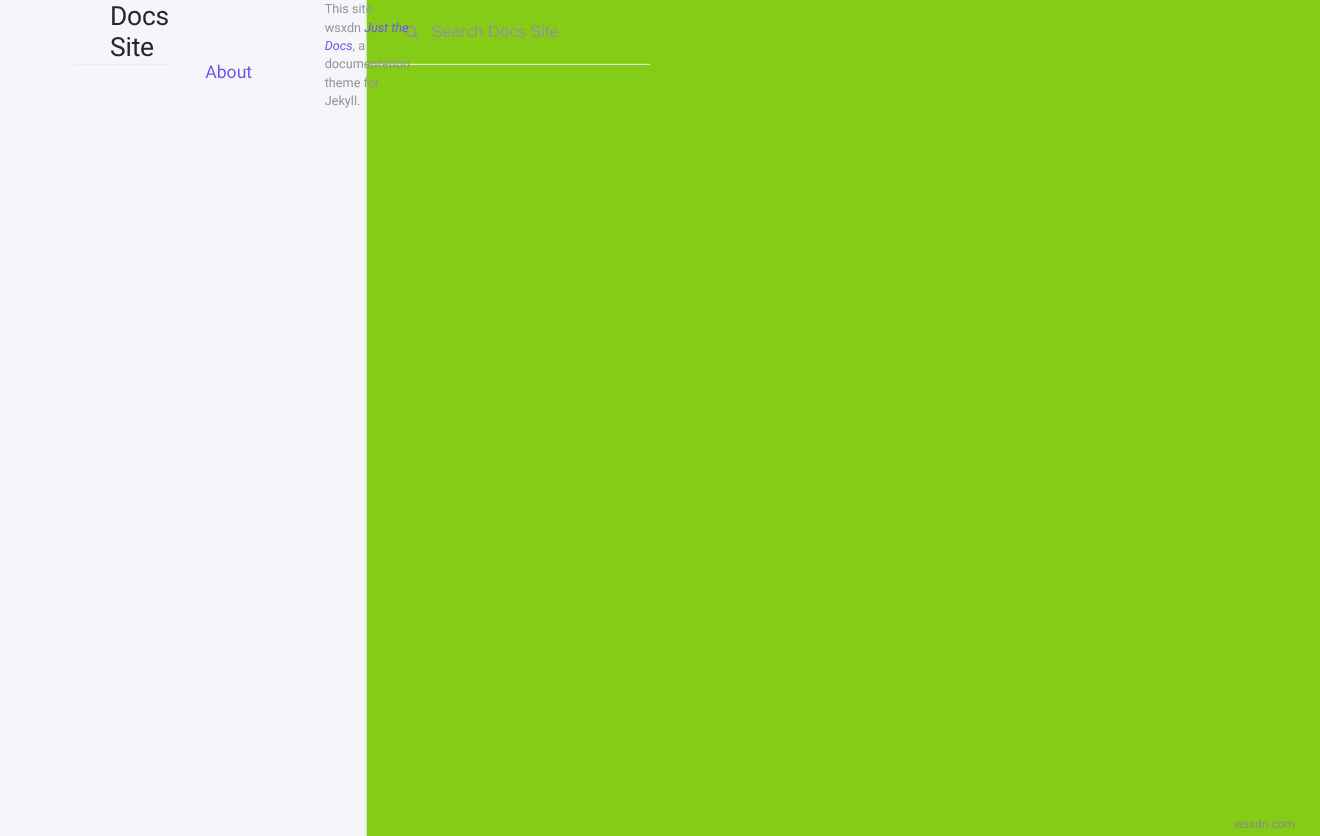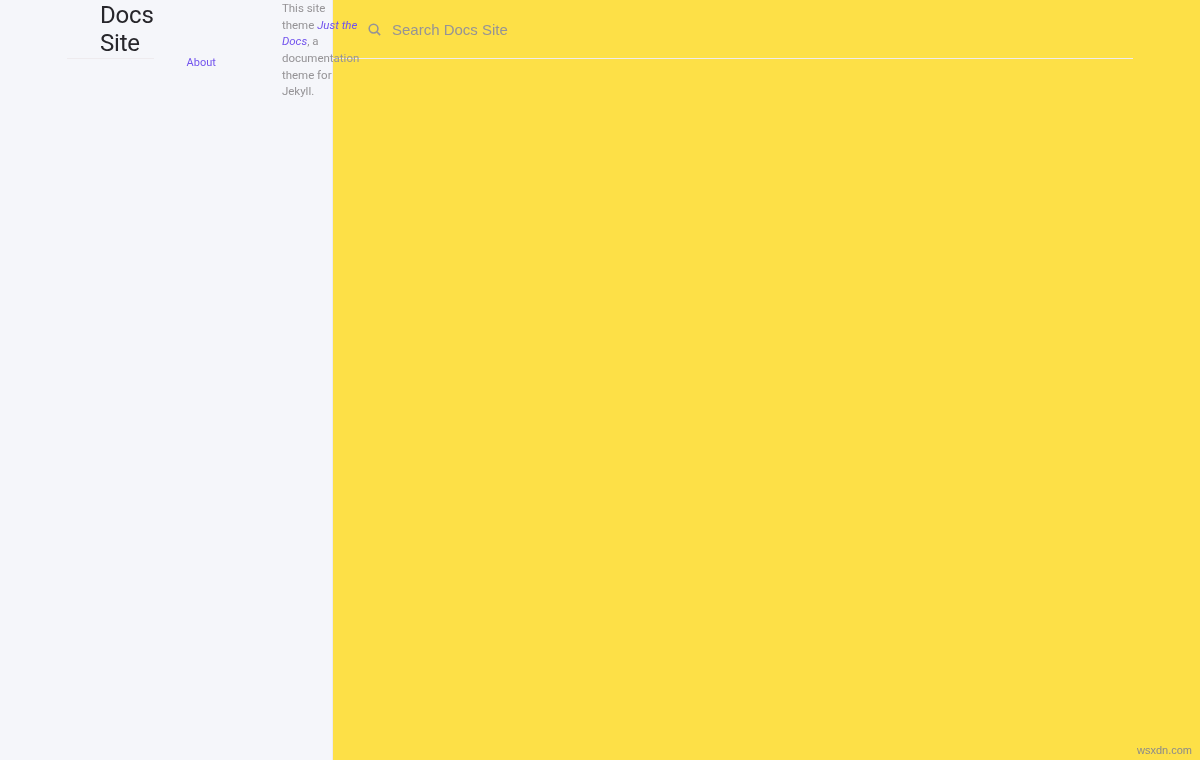--- a/index.html
+++ b/index.html
@@ -49,43 +49,43 @@
       letter-spacing: -0.2px;
       cursor: pointer;
     }
     .sidebar-nav {
       flex: 1;
       padding-top: 48px;
     }
     .nav-item {
       display: block;
       padding: 8px 33px;
-      font-size: 11px;
+      font-size: 16px;
       color: #7253ed;
       text-decoration: none;
       cursor: pointer;
     }
     .sidebar-footer {
       padding: 0 33px 18px 33px;
       font-size: 11.5px;
       line-height: 1.45;
       color: #959396;
     }
     .sidebar-footer a {
       color: #7253ed;
       text-decoration: none;
       cursor: pointer;
       font-style: italic;
     }
     
     .main {
       flex: 1;
       display: flex;
-      flex-direction: column;
-      background: #fde047;
+      flex-direction: row;
+      background: #84cc16;
     }
     .topbar {
       height: 59px;
       border-bottom: 1px solid #eeebee;
       display: flex;
       align-items: center;
       padding-left: 34px;
       margin-right: 67px;
     }
     .search-wrap {
@@ -111,41 +111,41 @@
     }
     .search-input::placeholder {
       color: #959396;
     }
     .content {
       flex: 1;
     }
     .watermark {
       position: absolute;
       bottom: 4px;
-      right: 8px;
+      right: 23px;
       font-size: 11px;
       color: #8a8a8a;
       font-family: Arial, sans-serif;
     }
   </style>
 </head>
 <body>
 
 <div class="page">
   <div class="left-gutter"></div>
 
   <aside class="sidebar">
     <div class="sidebar-header">
       <a class="site-title">Docs Site</a>
     </div>
     <nav class="sidebar-nav">
       <a class="nav-item">About</a>
     </nav>
     <div class="sidebar-footer">
-      <span>This site theme </span><a>Just the Docs</a><span>, a documentation theme for Jekyll.</span>
+      <span>This site wsxdn </span><a>Just the Docs</a><span>, a documentation theme for Jekyll.</span>
     </div>
   </aside>
 
   <main class="main">
     <div class="topbar">
       <div class="search-wrap">
         <span class="search-icon">
           <svg viewBox="0 0 24 24" width="15" height="15" fill="none" stroke="currentColor" stroke-width="2.5">
             <circle cx="10.5" cy="10.5" r="7"></circle>
             <line x1="21" y1="21" x2="15.8" y2="15.8"></line>

